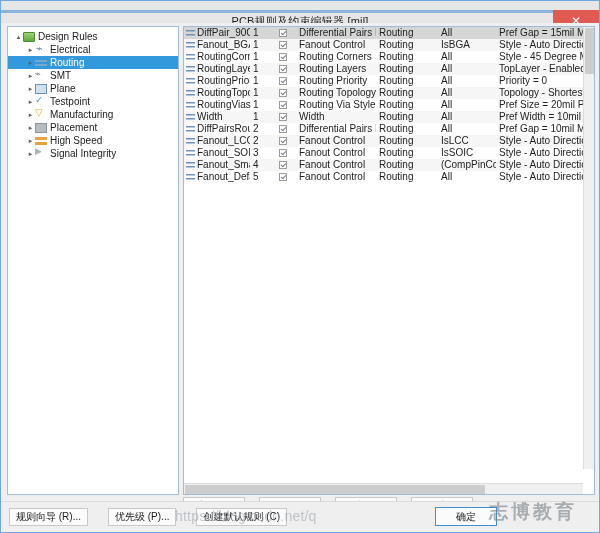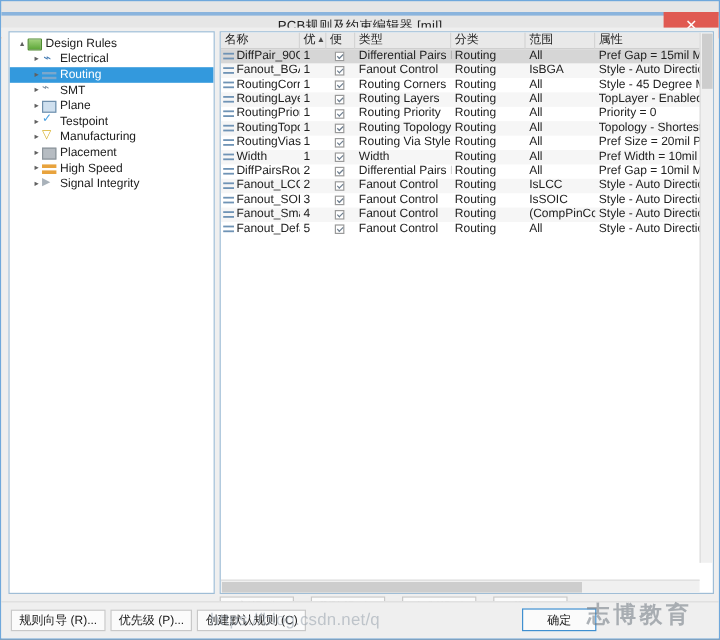--- a/index.html
+++ b/index.html
@@ -262,21 +262,21 @@
     position: absolute;
     left: 0; top: 500px;
     width: 598px; height: 31px;
     background: #efefef;
     border-top: 1px solid #dcdcdc;
   }
   #footer-left {
     position: absolute;
     left: 8px; top: 6px;
     display: flex;
-    gap: 4px;
+    gap: 20px;
   }
   #footer-left .btn { padding: 0 6px; min-width: 68px; }
   #ok-button {
     position: absolute;
     left: 434px; top: 5px;
     width: 62px; height: 19px;
     background: #fbfbfb;
     border: 1px solid #3f8fd0;
     font-size: 10px;
     color: #202020;
@@ -389,29 +389,20 @@
 
       <div class="tree-row child">
         <span class="twisty">▸</span>
         <span class="ticon ic-sig"></span>
         <span class="tlabel">Signal Integrity</span>
       </div>
     </div>
 
     <div id="grid-panel">
       <div id="grid-inner">
-        <div id="grid-header">
-            <div class="hcell" style="left: 0px; width: 66px;"><span>名称</span></div>
-            <div class="hcell" style="left: 66px; width: 22px;"><span>优</span><span class="sort-arrow" style="left: 14px;">▲</span></div>
-            <div class="hcell" style="left: 88px; width: 24px;"><span>便</span></div>
-            <div class="hcell" style="left: 112px; width: 80px;"><span>类型</span></div>
-            <div class="hcell" style="left: 192px; width: 62px;"><span>分类</span></div>
-            <div class="hcell" style="left: 254px; width: 58px;"><span>范围</span></div>
-            <div class="hcell" style="left: 312px; width: 88px;"><span>属性</span></div>
-          </div>
         <div id="grid-rows">
             <div class="grow sel">
               <div class="gcell" style="left: 0px; width: 66px; padding-left: 13px;"><span class="rule-icon"></span><span>DiffPair_90OMDiffPair</span></div>
               <div class="gcell" style="left: 66px; width: 22px;"><span>1</span></div>
               <div class="chk" style="left: 95px;"></div>
               <div class="gcell" style="left: 112px; width: 80px;"><span>Differential Pairs Routing</span></div>
               <div class="gcell" style="left: 192px; width: 62px;"><span>Routing</span></div>
               <div class="gcell" style="left: 254px; width: 58px;"><span>All</span></div>
               <div class="gcell" style="left: 312px; width: 88px;"><span>Pref Gap = 15mil   Min</span></div>
             </div>

